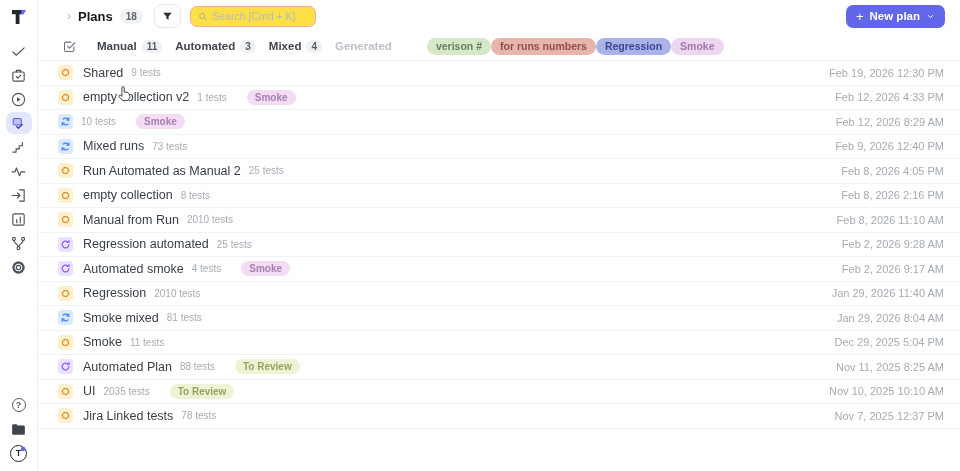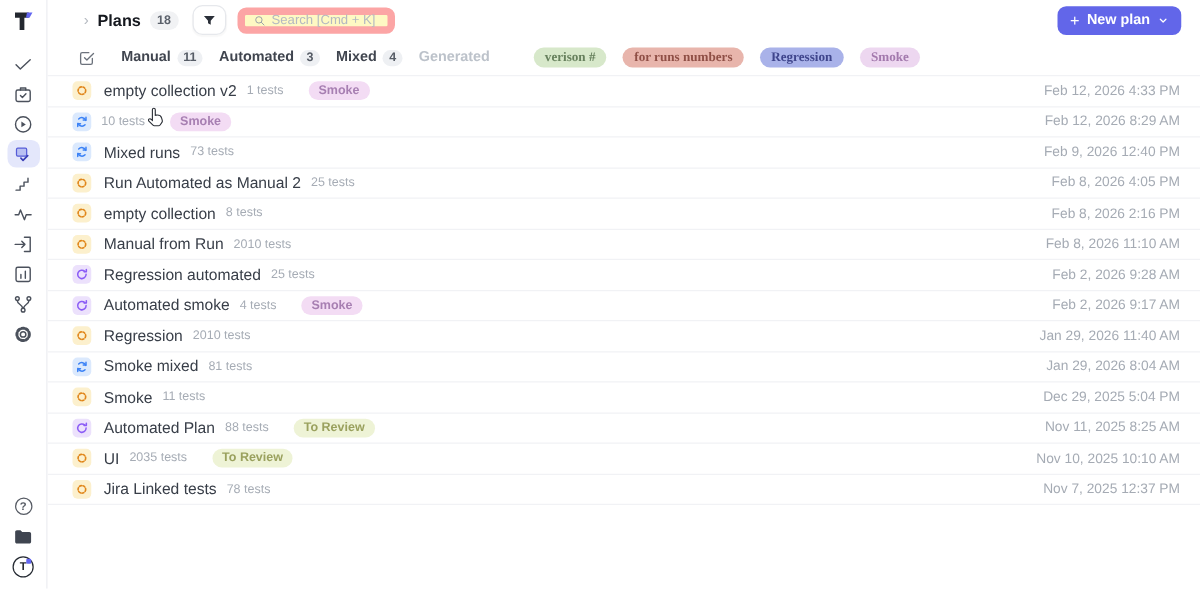--- a/index.html
+++ b/index.html
@@ -30,38 +30,38 @@
 
   .topbar { height:32px; display:flex; align-items:center; padding-left:22px; flex-shrink:0; }
   .crumb-parent { font-size:13px; color:#a8aeb6; font-weight:600; }
   .crumb-sep { font-size:12px; color:#b5bac1; margin:0 7px; }
   .crumb-title { font-size:13px; color:#15181e; font-weight:bold; }
   .count-badge { background:#f1f2f4; color:#5b616b; font-size:10px; font-weight:600;
     border-radius:8px; padding:2px 6px; margin-left:7px; }
   .filter-btn { width:27px; height:24px; border:1px solid #e6e8ec; border-radius:8px; background:#fff;
     display:flex; align-items:center; justify-content:center; margin-left:11px; cursor:pointer;
     box-shadow:0 1px 1px rgba(0,0,0,.03); }
-  .search-box { width:126px; height:21px; border:6px solid #fca5a5; border-radius:7px;
-    display:flex; align-items:center; padding:0 7px; margin-left:9px; background:#fef9c3; }
+  .search-box { width:126px; height:21px; border:1px solid #fca5a5; border-radius:7px;
+    display:flex; align-items:center; padding:0 7px; margin-left:9px; background:#fde047; }
   .search-box input { border:none; outline:none; width:100%; font-size:10.5px; color:#4a4f58;
     font-family:"Liberation Sans", sans-serif; margin-left:5px; background:transparent; }
   .search-box input::placeholder { color:#b4b9c1; }
   .newplan-btn { margin-left:auto; margin-right:15px; height:23px; background:#6266e9; color:#fff;
     border:none; border-radius:7px; display:flex; align-items:center; gap:6px; padding:0 10px;
     font-size:11.5px; font-weight:600; cursor:pointer; font-family:"Liberation Sans", sans-serif; }
 
   .filterbar { height:28px; display:flex; align-items:center; padding-left:24px; flex-shrink:0; }
   .filterbar-icon { display:flex; align-items:center; margin-right:20px; }
   .tab { display:flex; align-items:center; gap:5px; margin-right:13px; cursor:pointer; }
   .tab-label { font-size:11.5px; font-weight:600; color:#40454f; }
   .tab.disabled .tab-label { color:#bcc2ca; }
   .tab-pill { background:#eef0f3; color:#565c66; font-size:10px; font-weight:600;
     border-radius:7px; padding:1px 5px; }
   .tab-pill:empty { display:none; }
-  .tagrow { display:flex; align-items:center; gap:13px; margin-left:22px;font-family:Liberation Serif, serif; }
+  .tagrow { display:flex; align-items:center; margin-left:22px; }
   .tag { font-size:10.5px; font-weight:600; border-radius:9px; padding:2.5px 9px; cursor:pointer; }
 
   
   .rows { flex:1; overflow:hidden; border-top:1px solid #f1f2f5; }
   .row { height:24.5px; display:flex; align-items:center; padding-left:20px; padding-right:16px;
     border-bottom:1px solid #f1f2f5; cursor:pointer; }
   .type-icon { width:15px; height:15px; border-radius:4px; display:flex; align-items:center;
     justify-content:center; flex-shrink:0; }
   .row-title { font-size:12.5px; color:#383e48; font-weight:500; margin-left:10px; white-space:nowrap; }
   .row-count { font-size:10px; color:#a6acb5; margin-left:8px; white-space:nowrap; }
@@ -215,20 +215,31 @@
       </div>
       <div class="tagrow">
         <span class="tag" style="background: rgb(215, 232, 202); color: rgb(103, 129, 93);">verison #</span>
         <span class="tag" style="background: rgb(232, 181, 172); color: rgb(143, 79, 70);">for runs numbers</span>
         <span class="tag" style="background: rgb(169, 178, 233); color: rgb(63, 69, 140);">Regression</span>
         <span class="tag" style="background: rgb(237, 215, 240); color: rgb(163, 121, 173);">Smoke</span>
       </div>
     </div>
 
     <div class="rows" id="rows">
+  <div class="row">
+    <span class="type-icon" style="background: rgb(252, 240, 205);">
+            <svg width="11" height="11" viewBox="0 0 16 16">
+              <circle cx="8" cy="8" r="4.4" fill="none" stroke="#e0861a" stroke-width="1.9" stroke-dasharray="2.4 1.9" stroke-linecap="round"></circle>
+            </svg>
+          </span>
+    <span class="row-title">Shared</span>
+    <span class="row-count">9 tests</span>
+
+    <span class="row-date">Feb 19, 2026 12:30 PM</span>
+  </div>
 
   <div class="row">
     <span class="type-icon" style="background: rgb(252, 240, 205);">
             <svg width="11" height="11" viewBox="0 0 16 16">
               <circle cx="8" cy="8" r="4.4" fill="none" stroke="#e0861a" stroke-width="1.9" stroke-dasharray="2.4 1.9" stroke-linecap="round"></circle>
             </svg>
           </span>
     <span class="row-title">empty collection v2</span>
     <span class="row-count">1 tests</span>
     <span class="row-tag" style="background: rgb(243, 220, 244); color: rgb(167, 127, 178);">Smoke</span>

